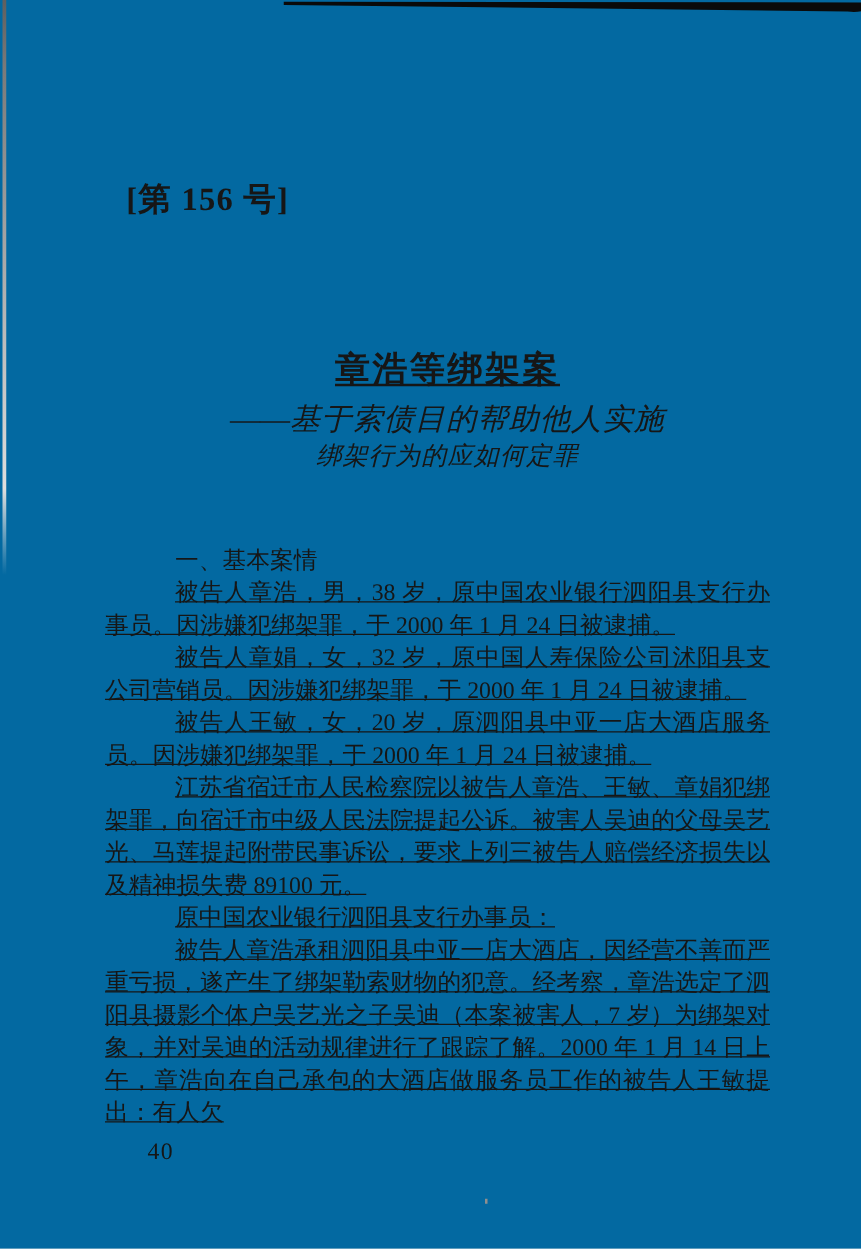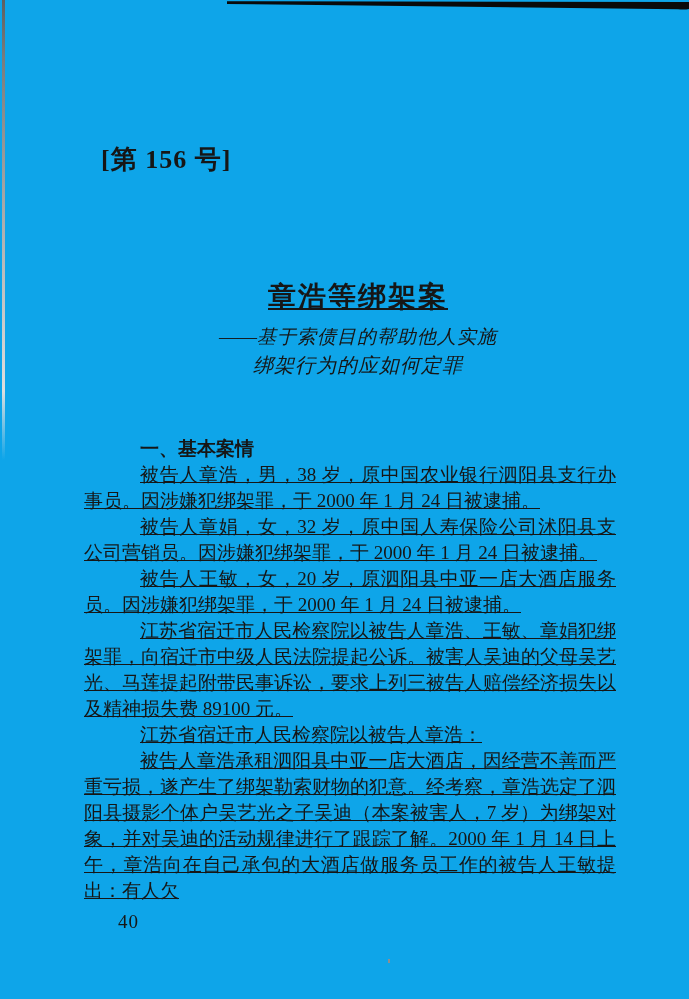--- a/index.html
+++ b/index.html
@@ -5,21 +5,21 @@
   html, body {
     margin: 0;
     padding: 0;
     background: #e8e8e8;
     font-family: "Liberation Serif", "DejaVu Serif", serif;
   }
   .page {
     position: relative;
     width: 689px;
     height: 999px;
-    background: #0ea5e9;
+    background: #0369a1;
     overflow: hidden;
     color: #161616;
   }
   
   .top-scan-line {
     position: absolute;
     left: 0; top: 0;
     width: 689px; height: 14px;
     pointer-events: none;
   }
@@ -56,21 +56,21 @@
   .title-main {
     margin: 0;
     font-size: 28px;
     font-weight: 700;
     line-height: 34px;
     letter-spacing: 2px;
     text-decoration: underline;
   }
   .subtitle {
     margin-top: 8px;
-    font-size: 19px;
+    font-size: 24px;
     line-height: 29px;
     font-style: italic;
     letter-spacing: 1px;
     white-space: nowrap;
   }
   .subtitle .dash {
     letter-spacing: 0;
     font-style: normal;
   }
   .subtitle-line2 {
@@ -84,21 +84,21 @@
   .body-text {
     position: absolute;
     left: 84px; top: 436px;
     width: 532px;
     font-size: 19px;
     line-height: 26px;
     text-align: justify;
     text-justify: inter-ideograph;
   }
   .section-heading {
-    font-weight: 700;
+    font-weight: 400;
     text-indent: 56px;
   }
   .para {
     margin: 0;
     text-indent: 56px;
     text-decoration: underline;
   }
   .page-number {
     position: absolute;
     left: 118px; top: 883px;
@@ -128,21 +128,21 @@
     <div class="subtitle-line2">绑架行为的应如何定罪</div>
   </div>
 
   <div class="body-text">
     <div class="section-heading">一、基本案情</div>
     <div>
         <p class="para">被告人章浩，男，38 岁，原中国农业银行泗阳县支行办事员。因涉嫌犯绑架罪，于 2000 年 1 月 24 日被逮捕。</p>
         <p class="para">被告人章娟，女，32 岁，原中国人寿保险公司沭阳县支公司营销员。因涉嫌犯绑架罪，于 2000 年 1 月 24 日被逮捕。</p>
         <p class="para">被告人王敏，女，20 岁，原泗阳县中亚一店大酒店服务员。因涉嫌犯绑架罪，于 2000 年 1 月 24 日被逮捕。</p>
         <p class="para">江苏省宿迁市人民检察院以被告人章浩、王敏、章娟犯绑架罪，向宿迁市中级人民法院提起公诉。被害人吴迪的父母吴艺光、马莲提起附带民事诉讼，要求上列三被告人赔偿经济损失以及精神损失费 89100 元。</p>
-        <p class="para">江苏省宿迁市人民检察院以被告人章浩：</p>
+        <p class="para">原中国农业银行泗阳县支行办事员：</p>
         <p class="para">被告人章浩承租泗阳县中亚一店大酒店，因经营不善而严重亏损，遂产生了绑架勒索财物的犯意。经考察，章浩选定了泗阳县摄影个体户吴艺光之子吴迪（本案被害人，7 岁）为绑架对象，并对吴迪的活动规律进行了跟踪了解。2000 年 1 月 14 日上午，章浩向在自己承包的大酒店做服务员工作的被告人王敏提出：有人欠</p>
       </div>
   </div>
 
   <div class="page-number">40</div>
 
   <div class="speck"></div>
 
 </div>
 

